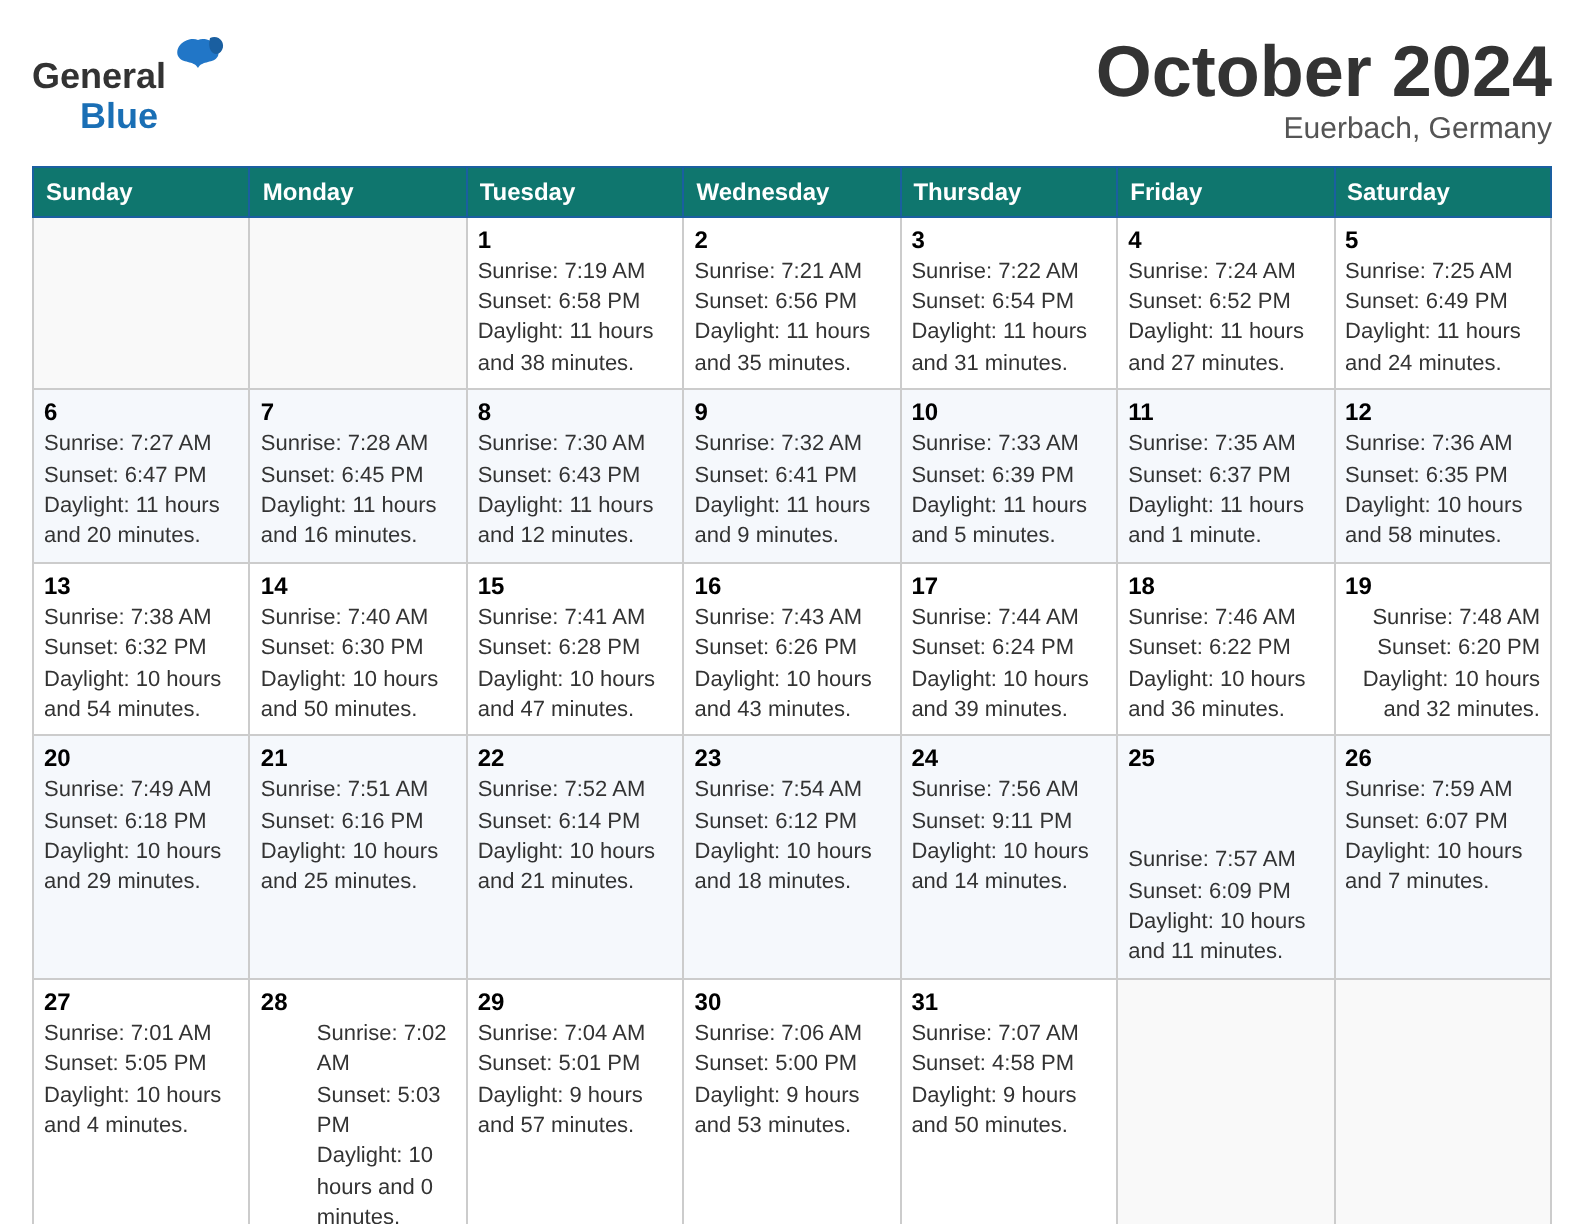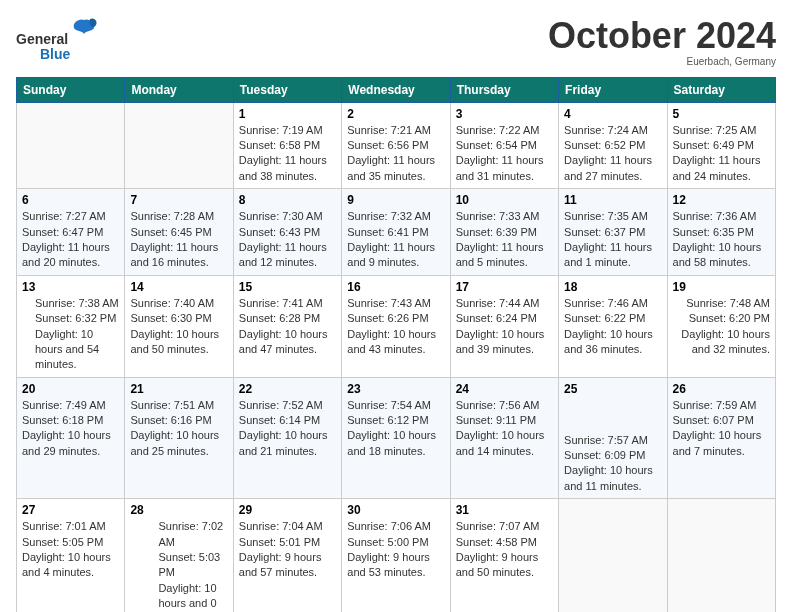--- a/index.html
+++ b/index.html
@@ -14,42 +14,42 @@
       display: flex;
       justify-content: space-between;
       align-items: flex-start;
       margin-bottom: 10px;
     }
     .logo {
       display: flex;
       align-items: center;
     }
     .logo-text {
-      font-size: 14px;
+      font-size: 18px;
       font-weight: bold;
       line-height: 1.1;
     }
     .logo-general { color: #333; }
     .logo-blue { color: #1a6fb5; margin-left: 24px; }
     .logo-icon {
       width: 28px;
       height: 28px;
       margin-left: 2px;
     }
     .title-block {
       text-align: right;
     }
     .month-title {
       font-size: 36px;
       font-weight: bold;
       color: #333;
       line-height: 1.1;
     }
     .location {
-      font-size: 10px;
+      font-size: 15px;
       color: #555;
     }
     .calendar {
       width: 100%;
       border-collapse: collapse;
       font-size: 11px;
     }
     .calendar th {
       background-color: #0f766e;
       color: #fff;
@@ -194,21 +194,21 @@
         <td>
           <span class="day-num">12</span>
           <div class="day-info" style="white-space: pre-line;">Sunrise: 7:36 AM
 Sunset: 6:35 PM
 Daylight: 10 hours and 58 minutes.</div>
         </td>
       </tr>
       <tr>
         <td>
           <span class="day-num">13</span>
-          <div class="day-info" style="white-space: pre-line; margin-left: 13px;">Sunrise: 7:38 AM
+          <div class="day-info" style="white-space: pre-line;">Sunrise: 7:38 AM
 Sunset: 6:32 PM
 Daylight: 10 hours and 54 minutes.</div>
         </td>
         <td>
           <span class="day-num">14</span>
           <div class="day-info" style="white-space: pre-line;">Sunrise: 7:40 AM
 Sunset: 6:30 PM
 Daylight: 10 hours and 50 minutes.</div>
         </td>
         <td>

